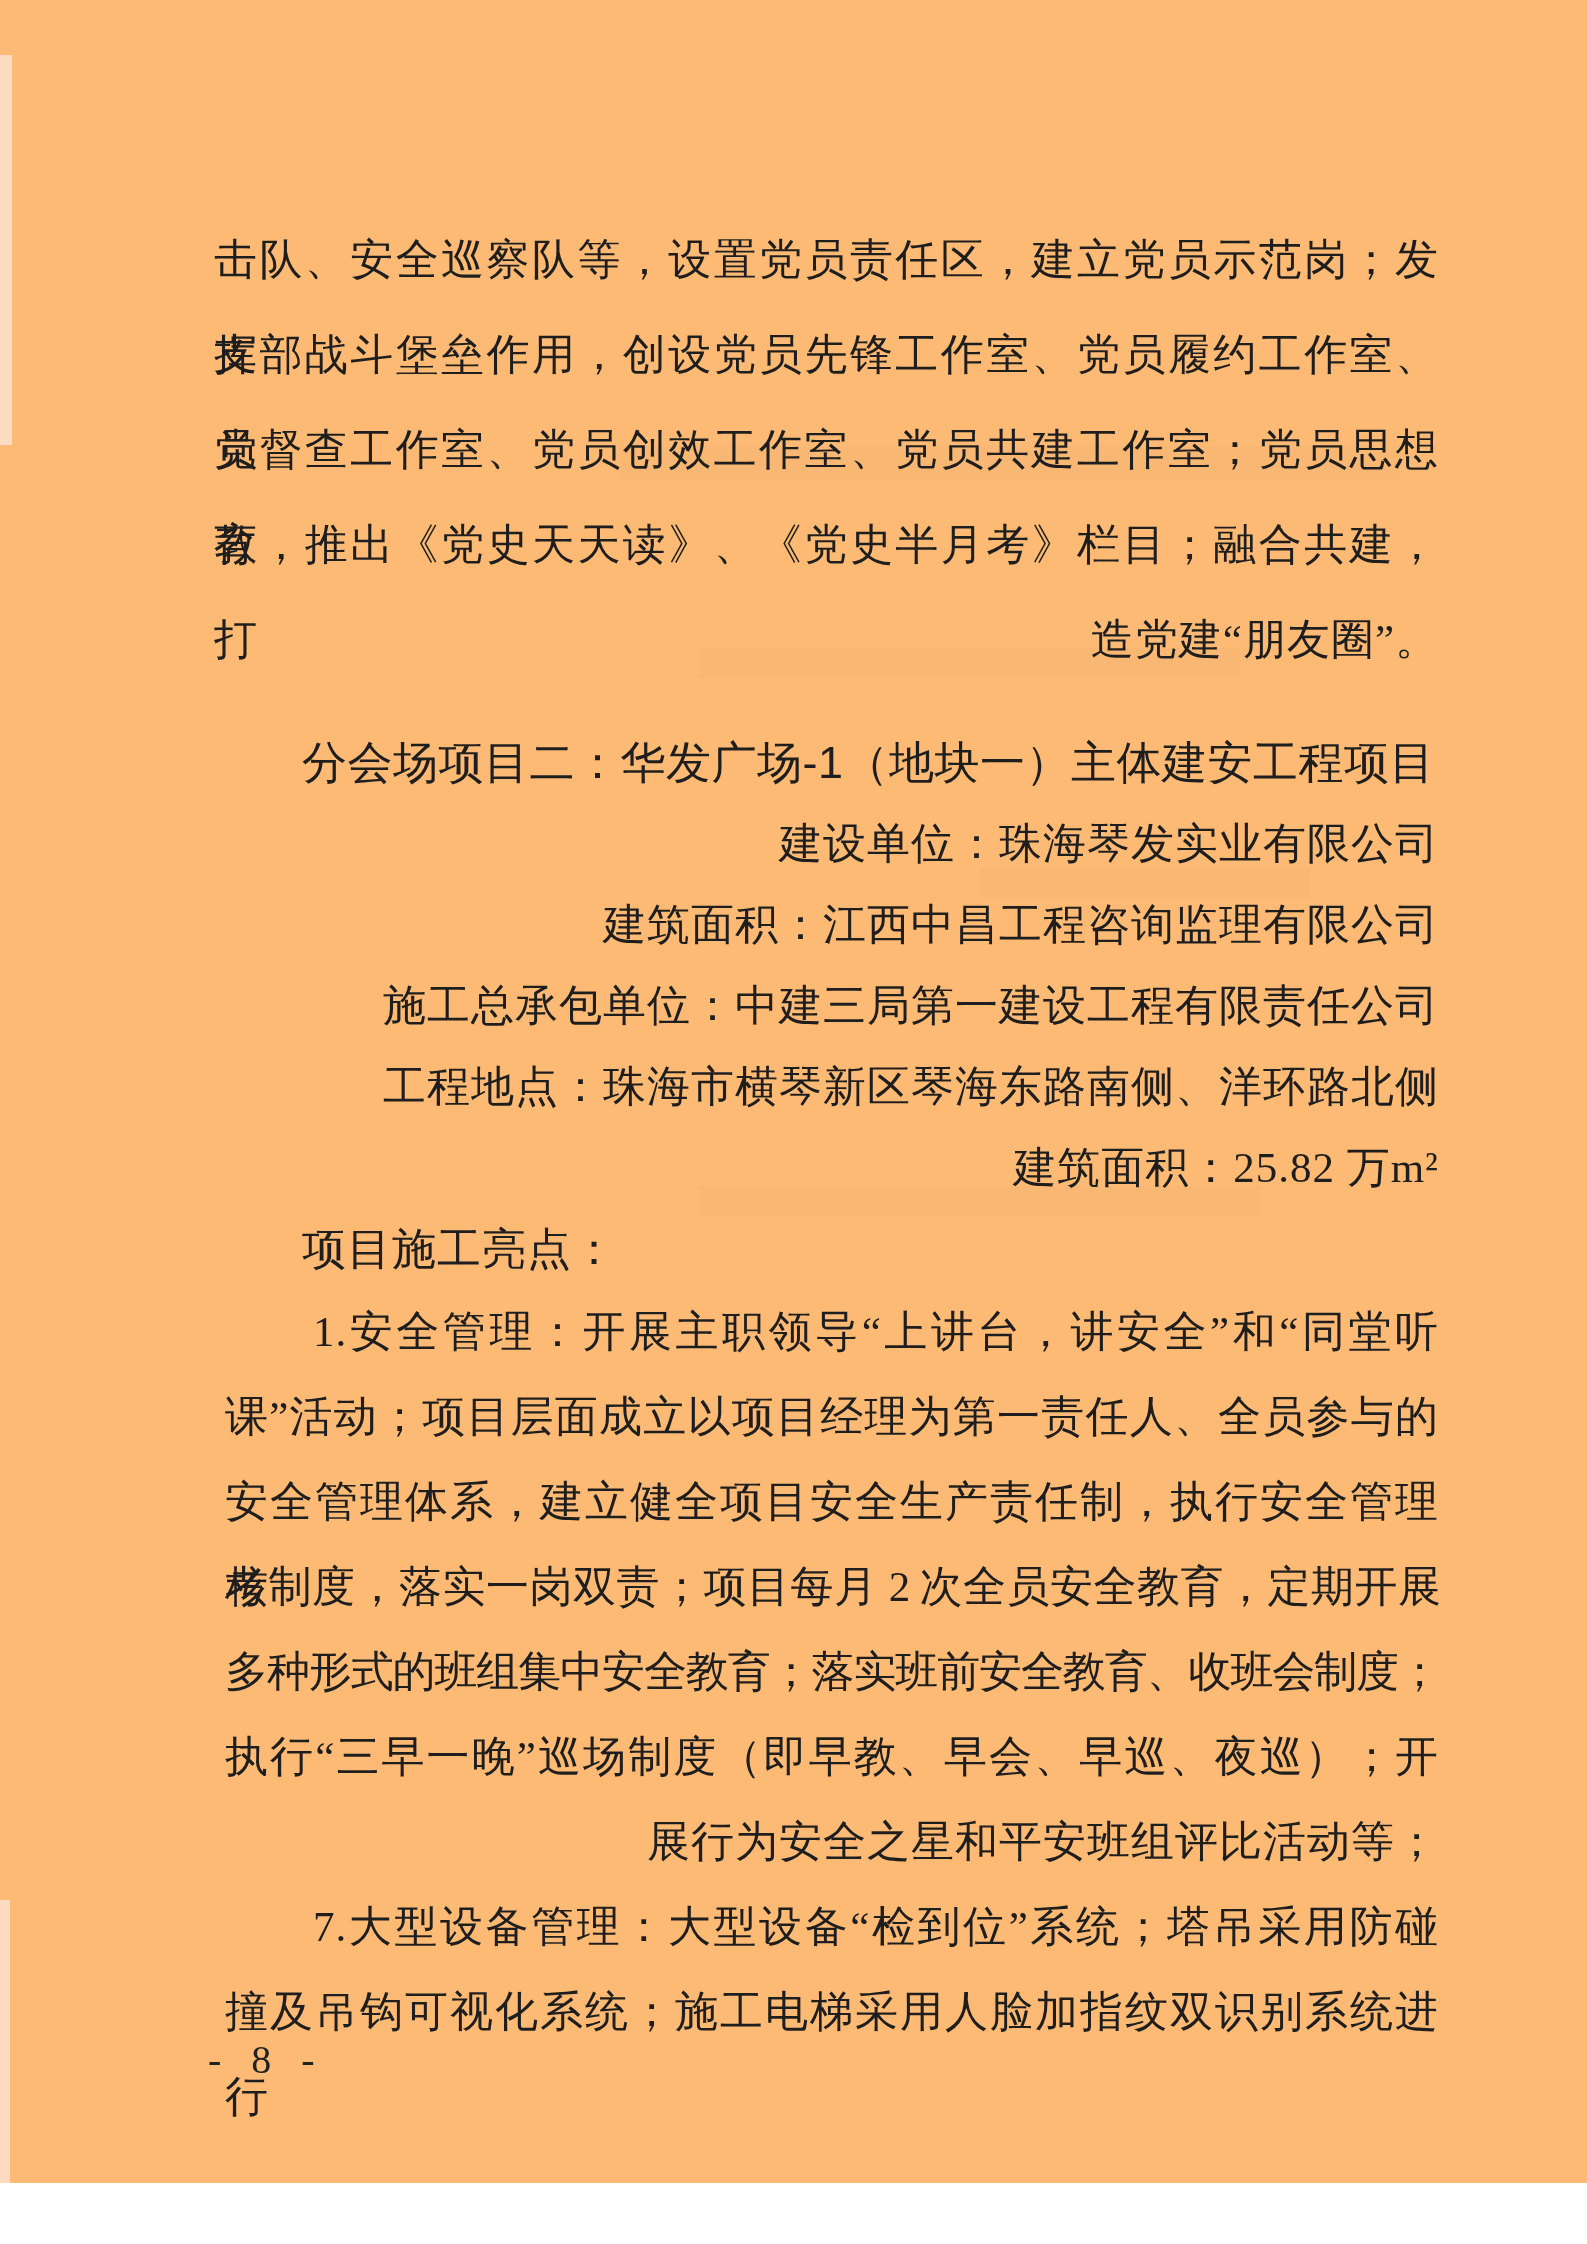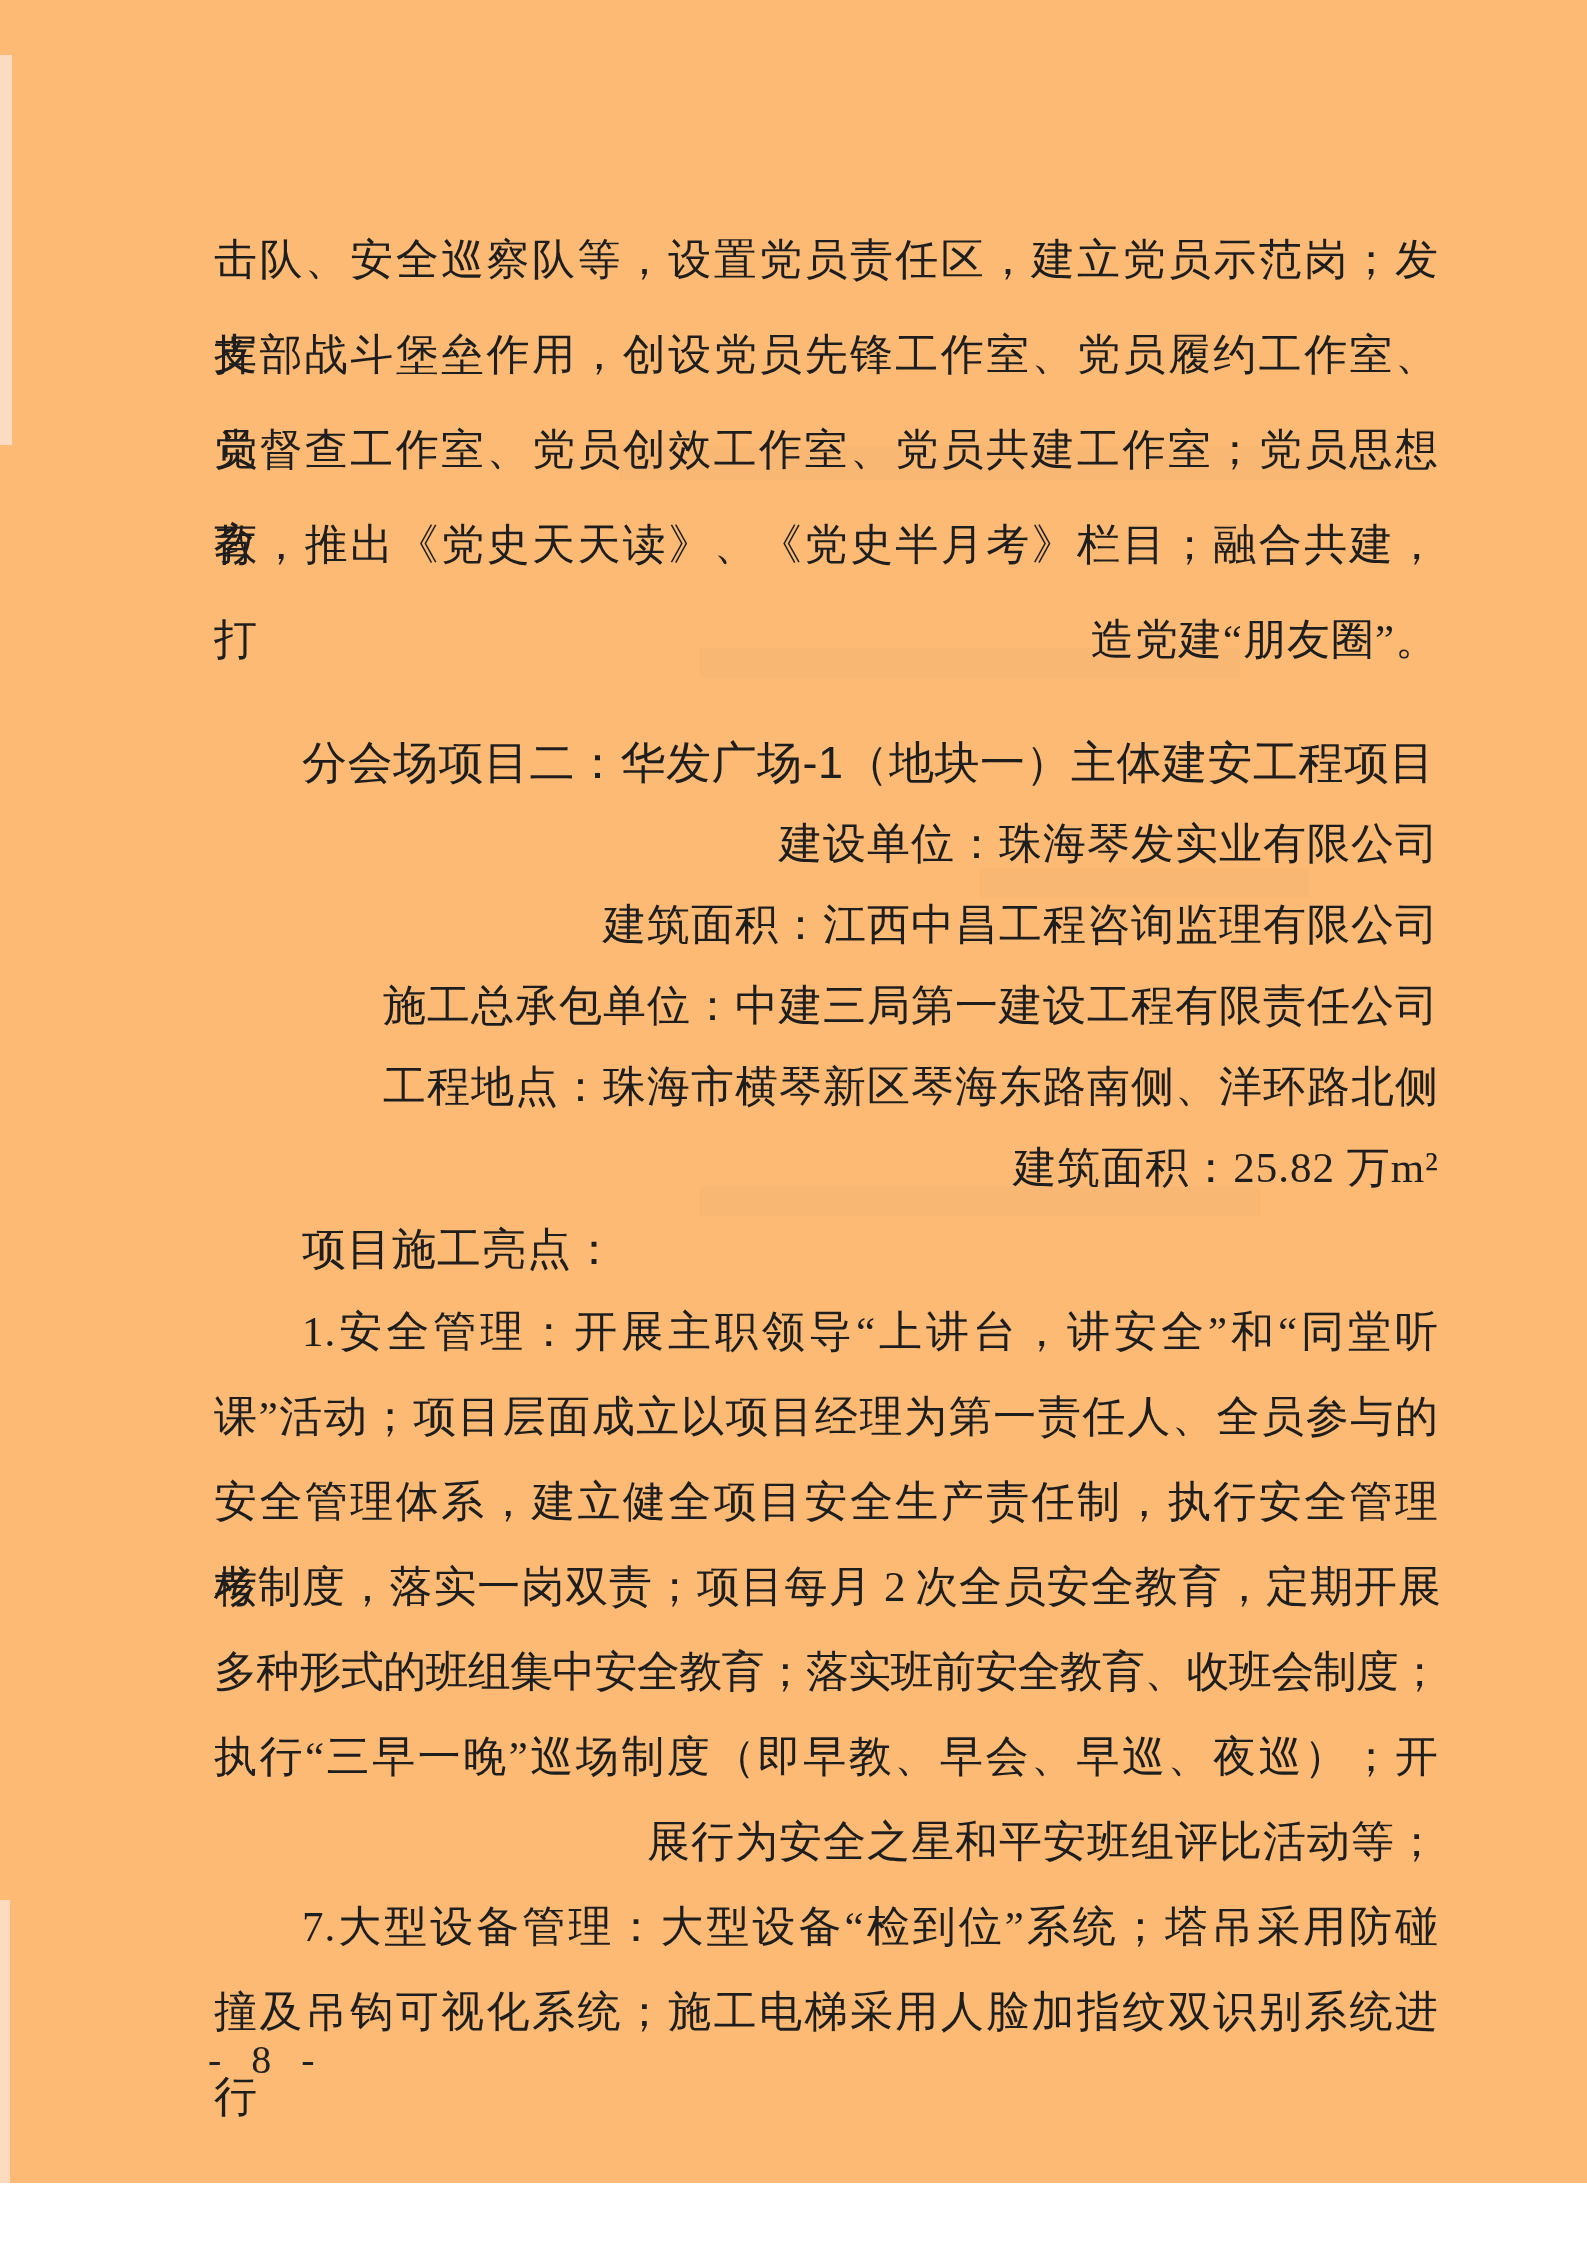--- a/index.html
+++ b/index.html
@@ -40,20 +40,21 @@
     padding-left: 88px;
   }
   .info .line,
   .sub-heading {
     height: 81px;
     line-height: 81px;
   }
   .item .line {
     height: 85px;
     line-height: 85px;
+    margin-left: 11px;
   }
   .heading {
     margin: 36px 0 0 0;
     padding-left: 88px;
     font-size: 45px;
     height: 80px;
     line-height: 80px;
     font-weight: normal;
     font-family: "Liberation Sans", "DejaVu Sans", sans-serif;
     letter-spacing: 0.5px;

